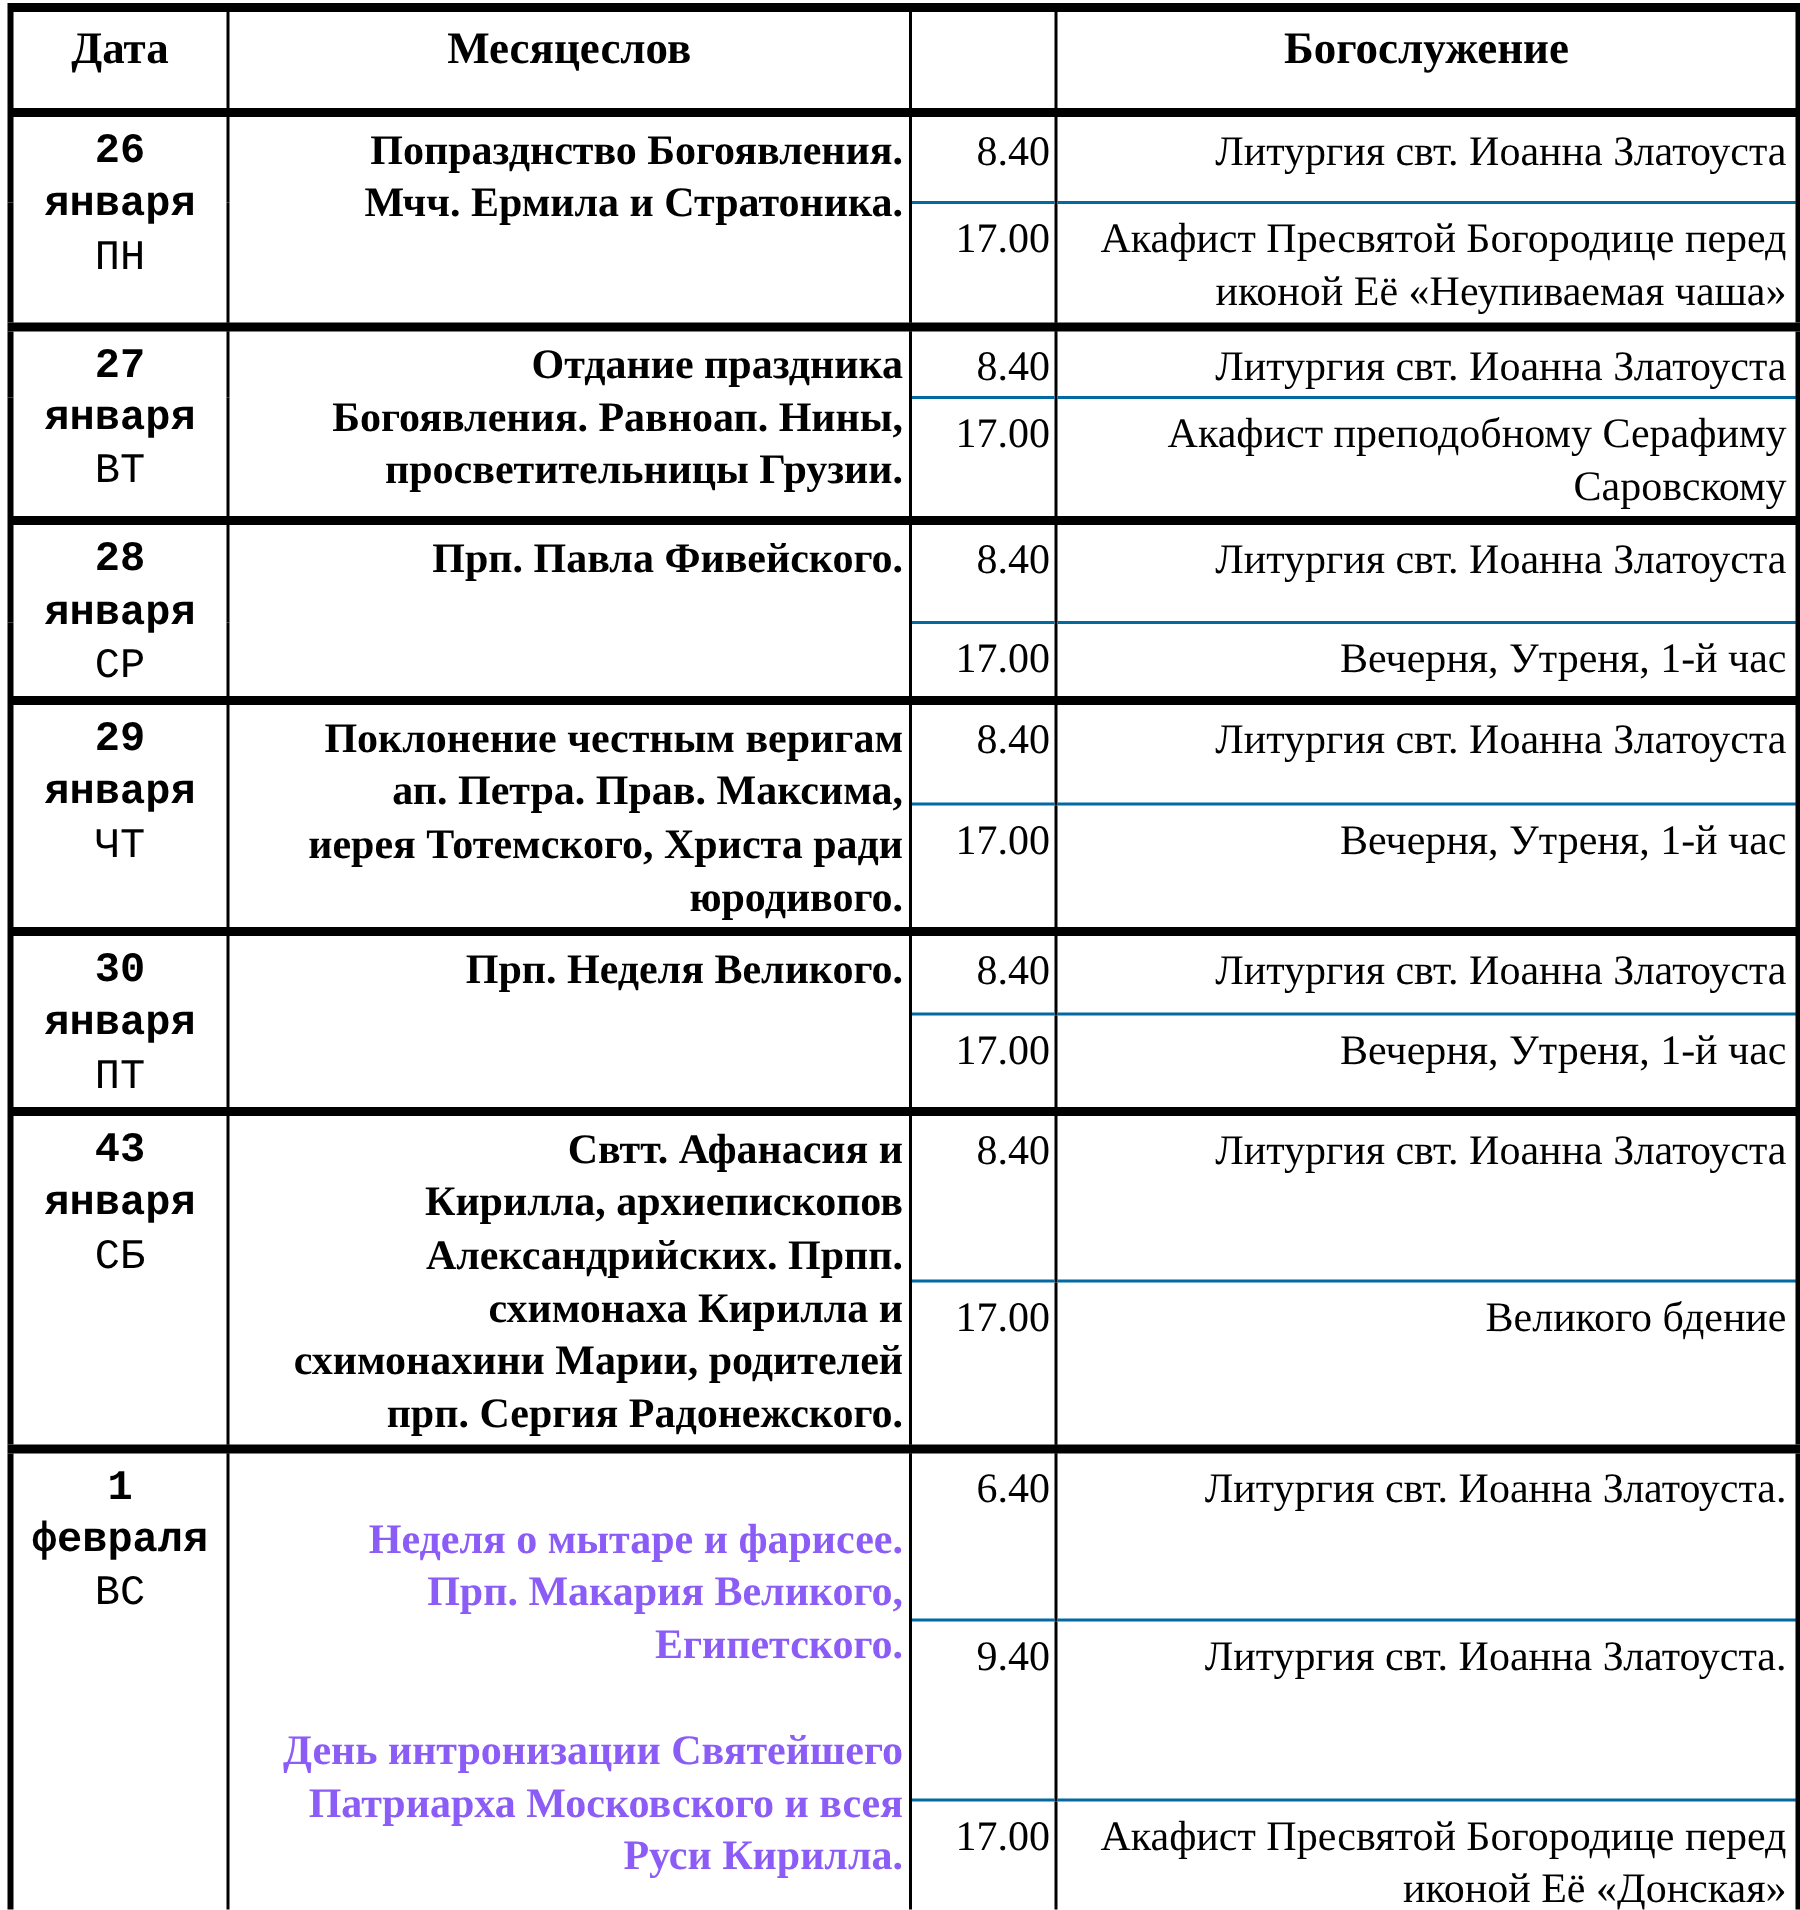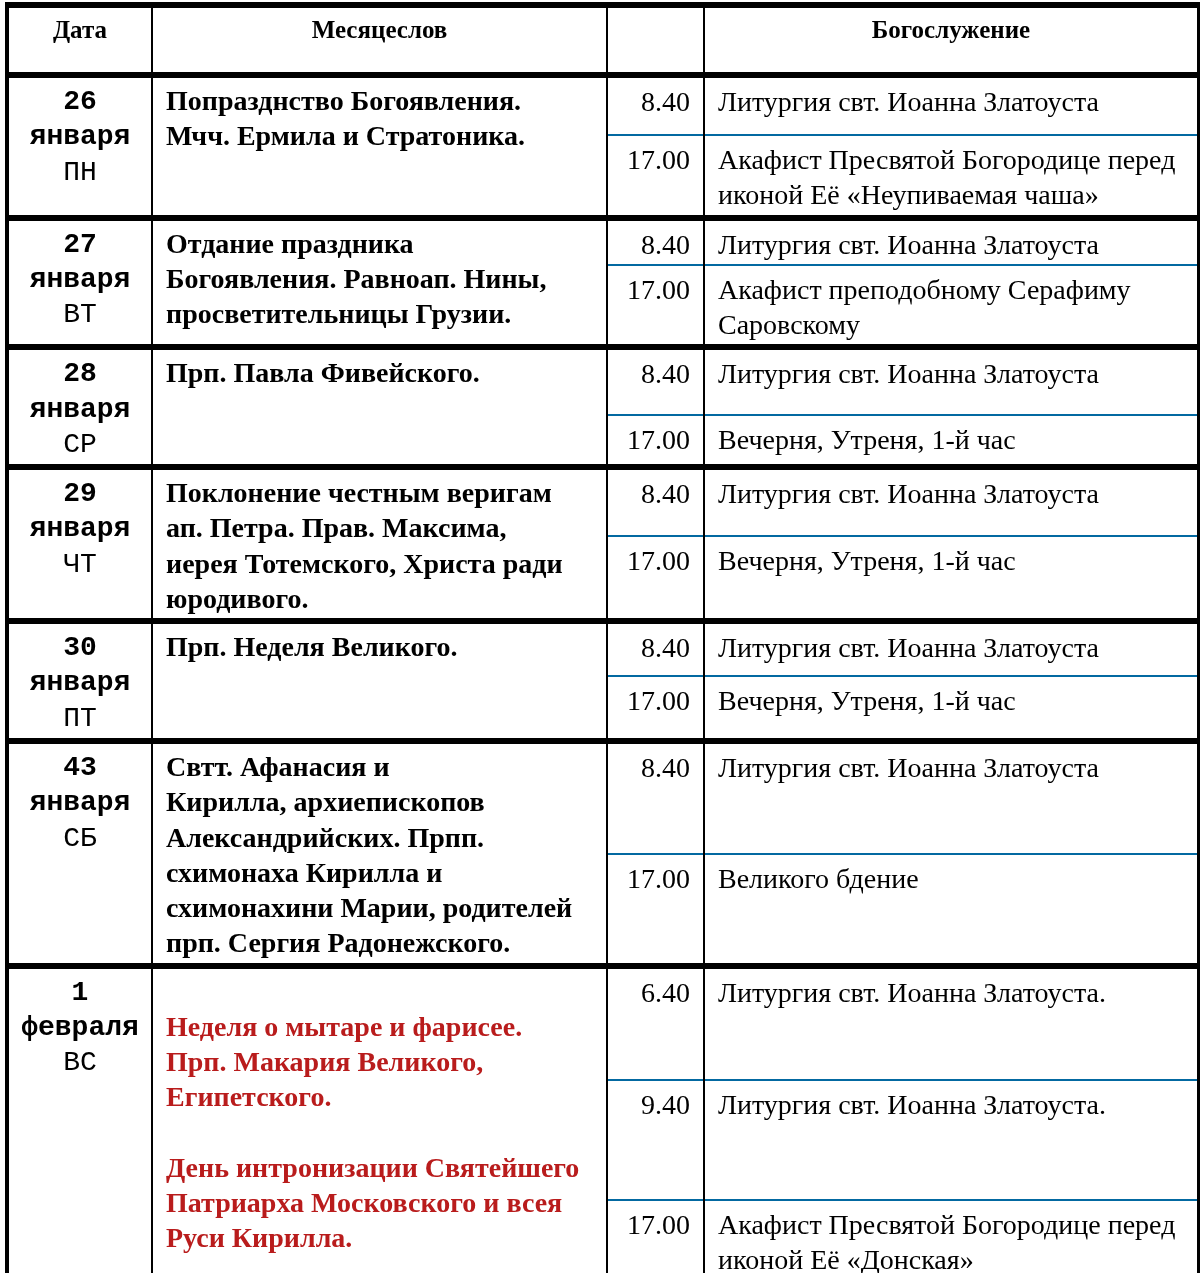--- a/index.html
+++ b/index.html
@@ -13,32 +13,33 @@
     border-collapse:collapse; table-layout:fixed; width:1192px;
     border:4px solid #000; border-top-width:6px; border-bottom-width:6px;
   }
   thead { border-bottom:6px solid #000; }
   tbody { border-top:6px solid #000; }
   th, td {
     border-left:2px solid #000; border-right:2px solid #000;
     vertical-align:top; padding:2px 6px;
     font-size:28px; line-height:1.26;
     overflow:hidden;
-  }
-  thead th { font-weight:bold; text-align:center; font-size:25px; padding-top:6px; }
+    text-align:right;
+  }
+  thead th { font-weight:bold; text-align:center; font-size:30px; padding-top:6px; }
   td.date { text-align:center; font-weight:bold; padding-top:6px;font-family:Liberation Mono, monospace; }
   td.date .wd { font-weight:normal; }
   td.menologion {
     font-weight:bold; padding-left:13px; padding-right:4px; padding-top:5px;
     white-space:pre-line;
   }
-  td.time { text-align:right; padding-right:13px; padding-top:6px; }
+  td.time { text-align:right; padding-right:3px; padding-top:6px; }
   td.service { padding-left:13px; padding-top:6px; white-space:pre-line; }
   tr.sub td { border-top:2px solid #0369a1; }
-  .red { color:#b91c1c; }
+  .red { color:#8b5cf6; }
   .italic { }
 </style>
 </head>
 <body>
 
 <div class="page">
   <table class="schedule">
     <colgroup>
       <col style="width:145px">
         <col style="width:455px">

